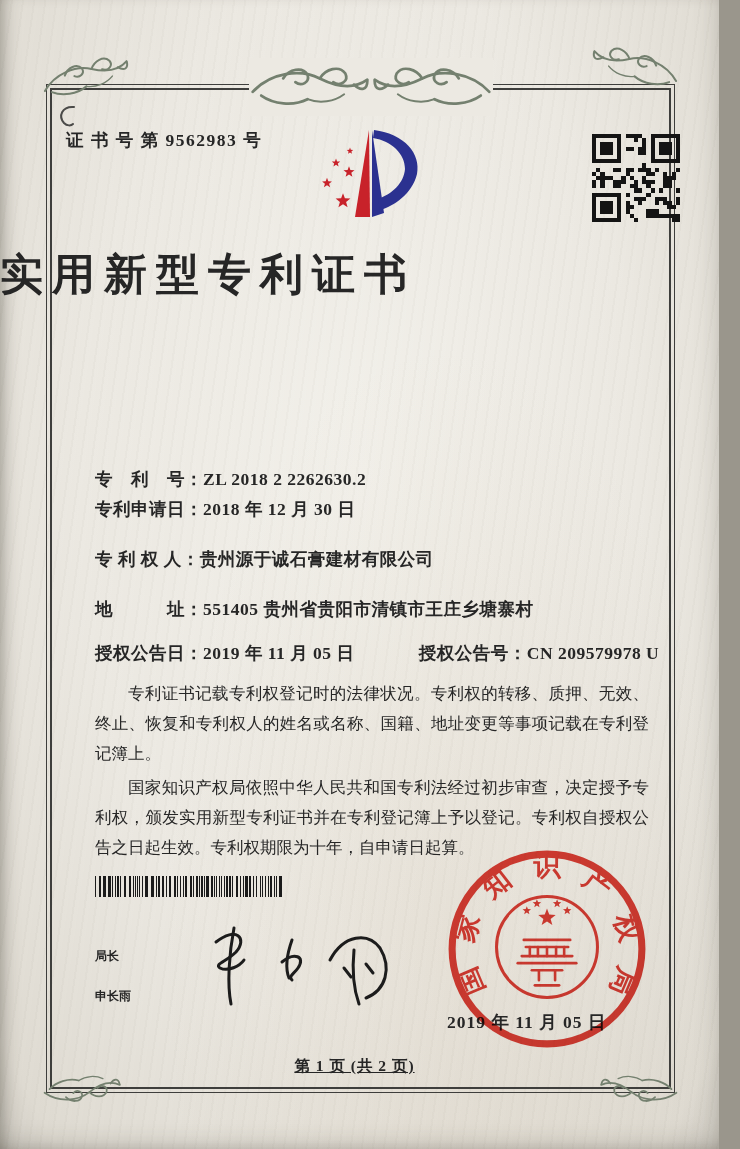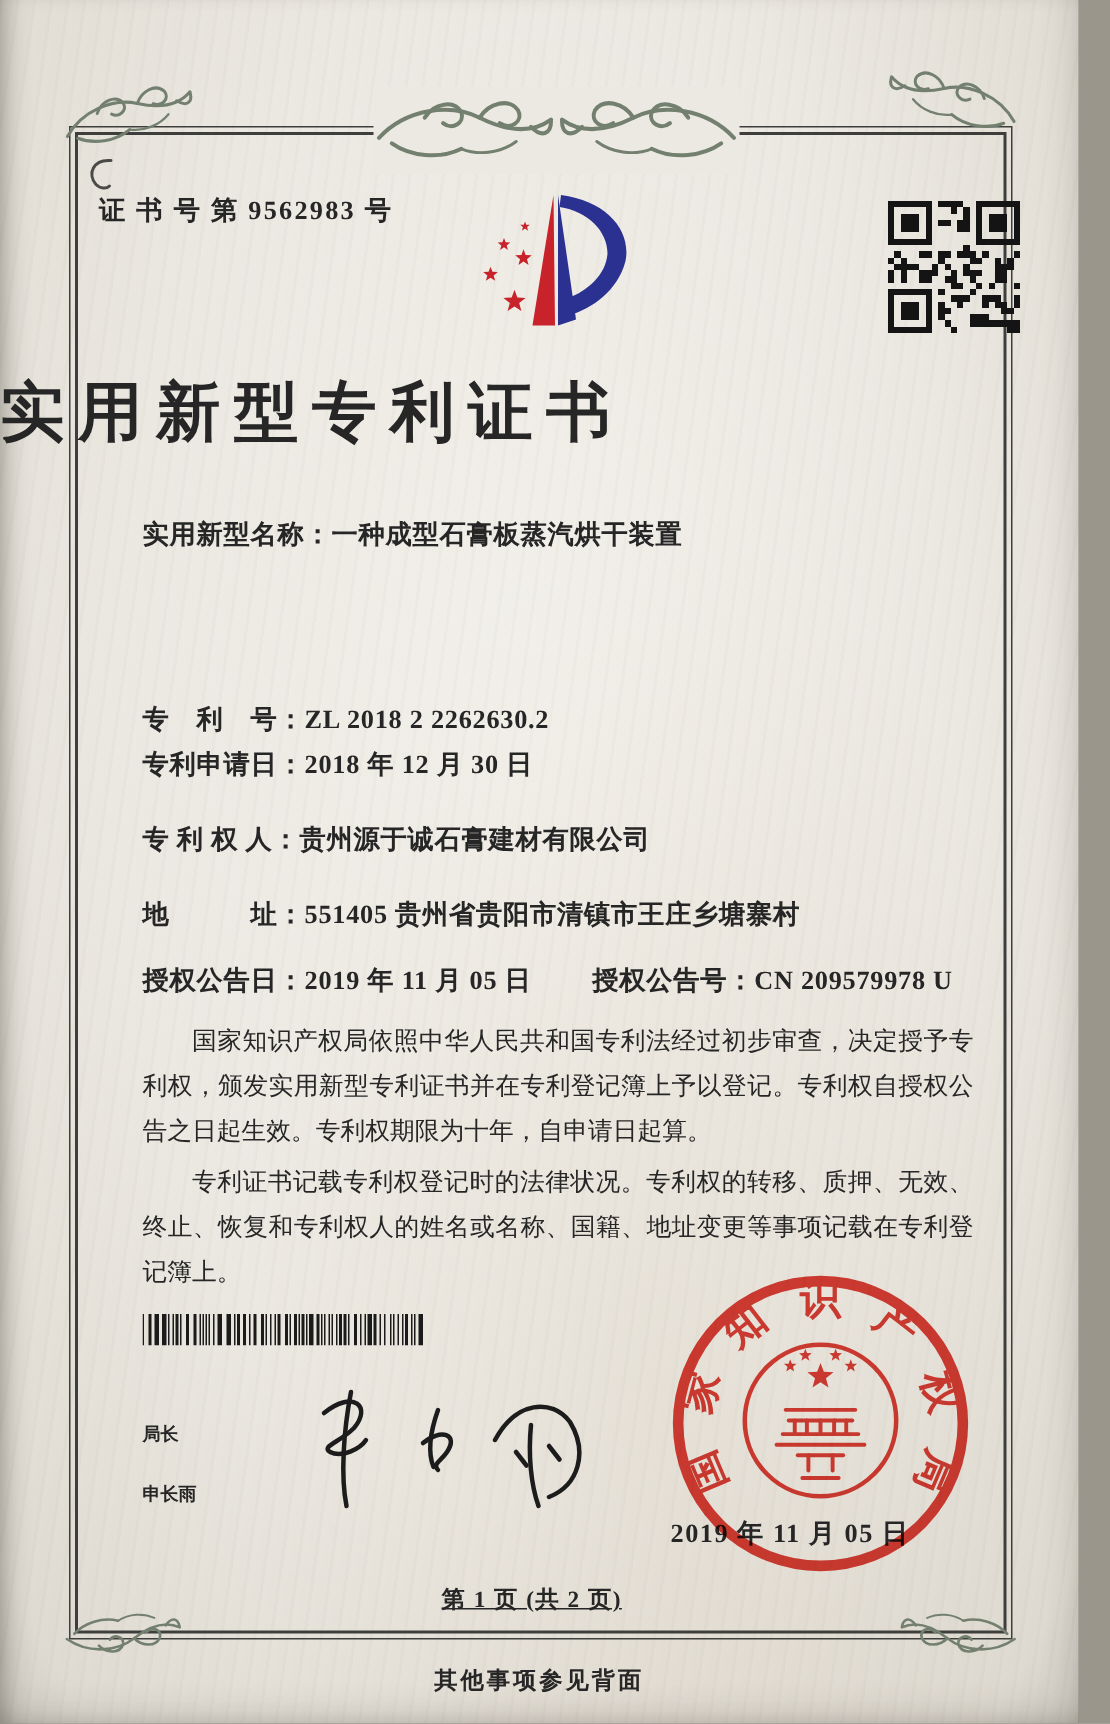--- a/index.html
+++ b/index.html
@@ -23,21 +23,21 @@
   .cert-no{position:absolute; left:66px; top:128px; font-size:17.5px; font-weight:700; letter-spacing:1.5px; white-space:nowrap;}
   .logo{position:absolute; left:292px; top:110px;}
   .qr{position:absolute; left:592px; top:134px; width:88px; height:88px;}
   .title{position:absolute; left:0; right:20px; top:246px; text-align:left;
     font-size:43px; font-weight:700; letter-spacing:9px; white-space:nowrap;}
   
   .field-row{position:absolute; left:95px; right:55px; font-size:17.5px; font-weight:600; white-space:nowrap;}
   .r1{top:344px;} .r2{top:397px;} .r3{top:467px;} .r4{top:497px;} .r5{top:547px;} .r6{top:597px;} .r7{top:641px;}
   .flabel{letter-spacing:0.5px;}
   .fvalue{letter-spacing:0.5px;}
-  .pair2{margin-left:36px;}
+  .pair2{margin-left:60px;}
   
   .body-text{position:absolute; left:95px; width:554px; top:679px; font-size:16.5px; line-height:1.82; text-align:justify;}
   .body-text p{margin:0 0 4px 0; text-indent:2em; font-weight:500;}
   
   .barcode{position:absolute; left:95px; top:876px;}
   .director{position:absolute; left:95px; top:936px; font-size:12px; font-weight:600; line-height:40px;}
   .sig{position:absolute; left:196px; top:912px;}
   .seal-date{position:absolute; left:447px; top:1010px; font-size:17.5px; font-weight:600; letter-spacing:1px; z-index:1; white-space:nowrap;}
   .seal{position:absolute; left:441px; top:843px; z-index:2; mix-blend-mode:multiply; opacity:0.92;}
   .seal-char{font-size:27px; font-weight:700; fill:#dd2f26; font-family:"Liberation Serif",serif;}
@@ -315,43 +315,40 @@
       <rect x="4" y="20" width="1" height="1" fill="#141414"></rect>
       <rect x="5" y="20" width="1" height="1" fill="#141414"></rect>
       <rect x="6" y="20" width="1" height="1" fill="#141414"></rect>
       <rect x="10" y="20" width="1" height="1" fill="#141414"></rect>
       <rect x="19" y="20" width="1" height="1" fill="#141414"></rect>
       <rect x="20" y="20" width="1" height="1" fill="#141414"></rect>
     </svg>
 
   <div class="title">实用新型专利证书</div>
 
-  <div class="field-row r1">
-    <span class="flabel">实用新型名称：</span><span class="fvalue">一种成型石膏板蒸汽烘干装置</span>
-  </div>
   <div class="field-row r3">
     <span class="flabel">专　利　号：</span><span class="fvalue">ZL 2018 2 2262630.2</span>
   </div>
   <div class="field-row r4">
     <span class="flabel">专利申请日：</span><span class="fvalue">2018 年 12 月 30 日</span>
   </div>
   <div class="field-row r5">
     <span class="flabel">专 利 权 人：</span><span class="fvalue">贵州源于诚石膏建材有限公司</span>
   </div>
   <div class="field-row r6">
     <span class="flabel">地　　　址：</span><span class="fvalue">551405 贵州省贵阳市清镇市王庄乡塘寨村</span>
   </div>
   <div class="field-row r7">
     <span><span class="flabel">授权公告日：</span><span class="fvalue">2019 年 11 月 05 日</span></span>
     <span class="pair2"><span class="flabel">授权公告号：</span><span class="fvalue">CN 209579978 U</span></span>
   </div>
 
   <div class="body-text">
+    <p>专利证书记载专利权登记时的法律状况。专利权的转移、质押、无效、终止、恢复和专利权人的姓名或名称、国籍、地址变更等事项记载在专利登记簿上。</p>
     <p>国家知识产权局依照中华人民共和国专利法经过初步审查，决定授予专利权，颁发实用新型专利证书并在专利登记簿上予以登记。专利权自授权公告之日起生效。专利权期限为十年，自申请日起算。</p>
-    <p>专利证书记载专利权登记时的法律状况。专利权的转移、质押、无效、终止、恢复和专利权人的姓名或名称、国籍、地址变更等事项记载在专利登记簿上。</p>
   </div>
 
   <svg class="barcode" id="barcode-svg" width="190" height="21" viewBox="0 0 190 21">
       <rect x="0" y="0" width="1" height="21" fill="#1b1b1b"></rect>
       <rect x="4" y="0" width="2" height="21" fill="#1b1b1b"></rect>
       <rect x="8" y="0" width="3" height="21" fill="#1b1b1b"></rect>
       <rect x="13" y="0" width="3" height="21" fill="#1b1b1b"></rect>
       <rect x="17" y="0" width="1" height="21" fill="#1b1b1b"></rect>
       <rect x="20" y="0" width="1" height="21" fill="#1b1b1b"></rect>
       <rect x="22" y="0" width="2" height="21" fill="#1b1b1b"></rect>
@@ -455,15 +452,14 @@
         <path d="M76,119 h58"></path>
         <path d="M88,103 v9 M96,103 v9 M105,103 v9 M114,103 v9 M122,103 v9"></path>
         <path d="M90,126 h30"></path>
         <path d="M97,126 v10 M113,126 v10"></path>
         <path d="M93,141 h24"></path>
       </g>
     </g>
   </svg>
 
   <div class="page-info">第 1 页 (共 2 页)</div>
-  <div class="back-note">其他事项参见背面</div>
 
 </div>
 
 </body></html>

